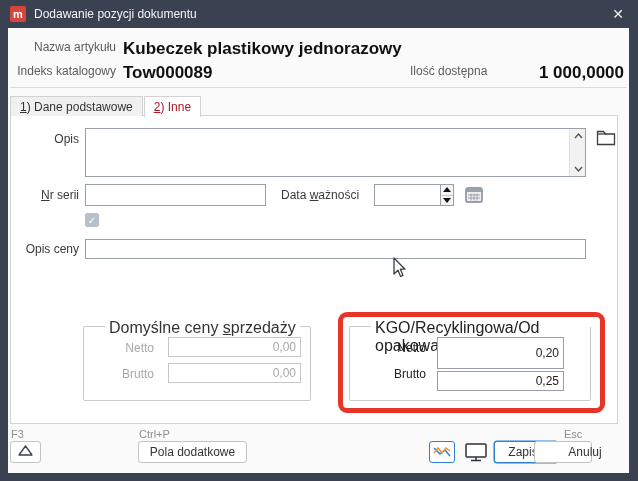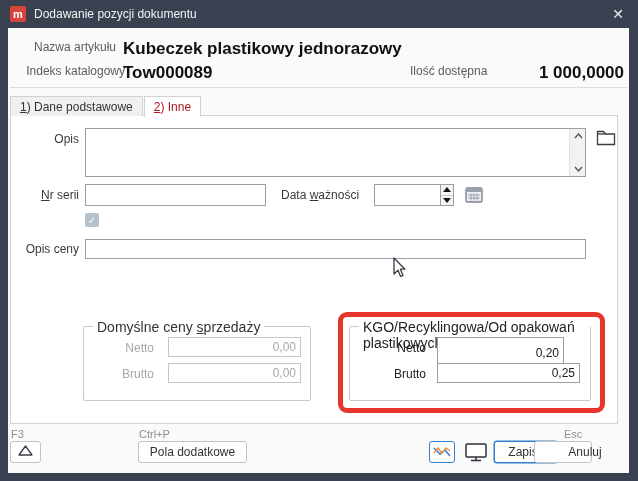--- a/index.html
+++ b/index.html
@@ -55,21 +55,21 @@
   .tri-up { width:0; height:0; border-left:4px solid transparent; border-right:4px solid transparent; border-bottom:5px solid #111; }
   .tri-dn { width:0; height:0; border-left:4px solid transparent; border-right:4px solid transparent; border-top:5px solid #111; }
   
   .cbox {
     position:absolute; left:74px; top:97px; width:14px; height:14px; border-radius:2px;
     background:#b7c1cb; color:#fff; font-size:10px; display:flex; align-items:center; justify-content:center;
   }
   .cbox-lbl { position:absolute; left:94px; top:98px; color:#9b9b9b; }
   
   .group { position:absolute; border:1px solid #c9c9c9; border-radius:2px; }
-  .group-title { position:absolute; top:-8px; left:9px; background:#fff; padding:0 4px; font-size:14px; }
+  .group-title { position:absolute; top:-8px; left:21px; background:#fff; padding:0 4px; font-size:16px; }
   .g-lbl { position:absolute; width:68px; text-align:right; }
   .highlight {
     position:absolute; left:327px; top:196px; width:267px; height:101px;
     border:5px solid #e8352c; border-radius:9px; z-index:5; pointer-events:none;
   }
   
   .key-lbl { position:absolute; color:#8e8e8e; font-size:11px; }
   .btn {
     position:absolute; height:22px; background:#fff; border:1px solid #c3c3c3; border-radius:3px;
     font-size:12px; color:#333; display:flex; align-items:center; justify-content:center; font-family:inherit;
@@ -87,21 +87,21 @@
   <div class="titlebar">
     <div class="logo">m</div>
     <div class="title">Dodawanie pozycji dokumentu</div>
     <div class="close-btn">✕</div>
   </div>
 
   <div class="body">
 
     <div class="hdr-lbl" style="left:0;top:12px;">Nazwa artykułu</div>
     <div class="val-bold" style="position:absolute;left:115px;top:11px;">Kubeczek plastikowy jednorazowy</div>
-    <div class="hdr-lbl" style="left:9px;top:36px;">Indeks katalogowy</div>
+    <div class="hdr-lbl" style="left:0;top:36px;">Indeks katalogowy</div>
     <div class="val-bold" style="position:absolute;left:115px;top:35px;">Tow000089</div>
     <div class="lbl" style="position:absolute;left:402px;top:36px;">Ilość dostępna</div>
     <div class="val-bold" style="position:absolute;right:5px;top:35px;">1 000,0000</div>
     <div class="hdr-sep"></div>
 
     <div class="tabs">
       <div class="tab"><u>1</u>) Dane podstawowe</div>
       <div class="tab active"><u>2</u>) Inne</div>
     </div>
 
@@ -167,21 +167,21 @@
         <input class="tbox disabled num" style="left: 84px; top: 10px; width: 133px; height: 20px;" disabled="" value="0,00">
         <div class="g-lbl" style="left:2px;top:40px;color:#a8a8a8;">Brutto</div>
         <input class="tbox disabled num" style="left: 84px; top: 36px; width: 133px; height: 20px;" disabled="" value="0,00">
       </div>
 
       <div class="group" style="left:338px;top:210px;width:242px;height:75px;">
         <div class="group-title" style="color:#222;">KGO/Recyklingowa/Od opakowań plastikowych</div>
         <div class="g-lbl" style="left:8px;top:14px;color:#222;">Netto</div>
         <input class="tbox num" style="left: 87px; top: 10px; width: 127px; height: 32px;" value="0,20">
         <div class="g-lbl" style="left:8px;top:40px;color:#222;">Brutto</div>
-        <input class="tbox num" style="left: 87px; top: 36px; width: 143px; height: 20px;" value="0,25">
+        <input class="tbox num" style="left: 87px; top: 44px; width: 127px; height: 20px;" value="0,25">
       </div>
 
       <div class="highlight"></div>
     </div>
 
     <div class="key-lbl" style="left:3px;top:400px;">F3</div>
     <button class="btn" style="left:2px;top:413px;width:31px;">
       <span>
         <svg width="15" height="11" viewBox="0 0 15 11">
             <polygon points="7.5,1 14,10 1,10" fill="#fff" stroke="#3a3f48" stroke-width="1.3" stroke-linejoin="round"></polygon>

